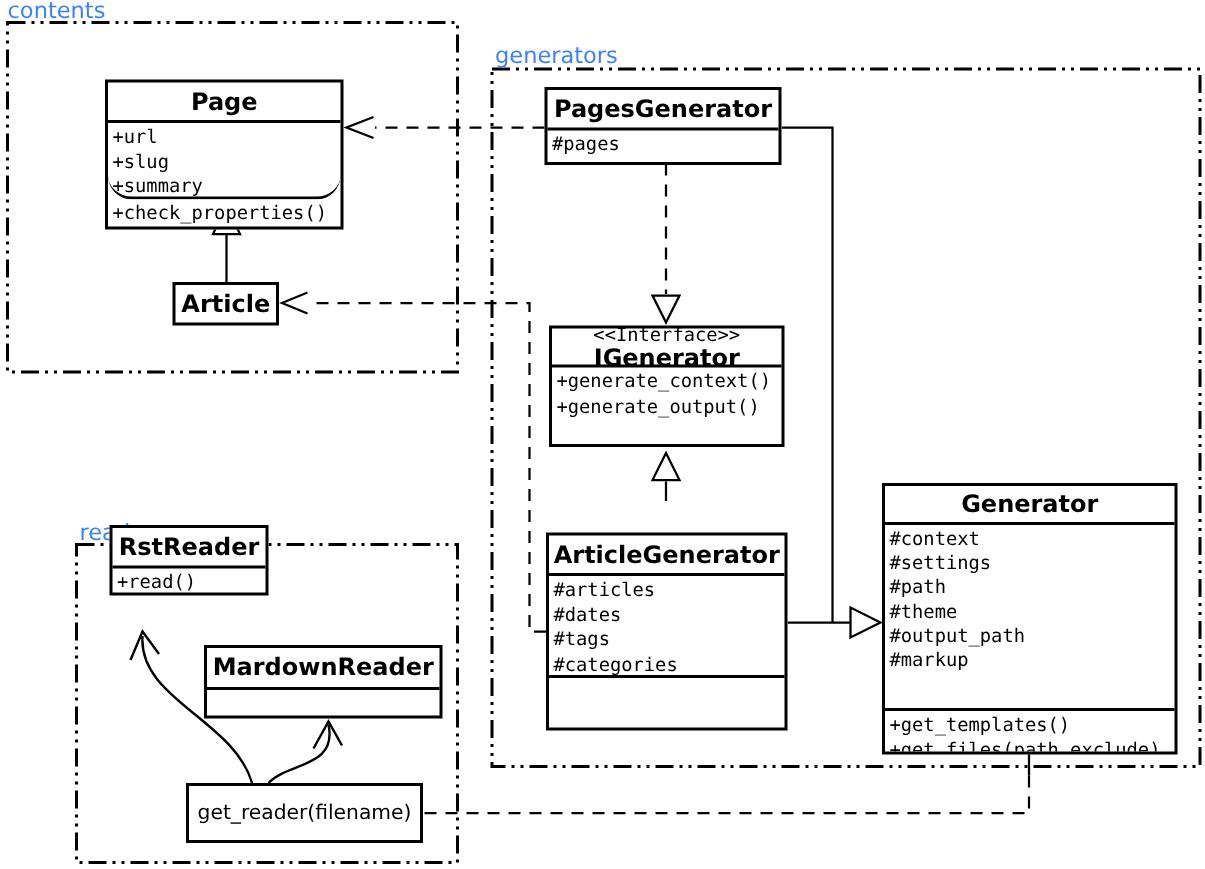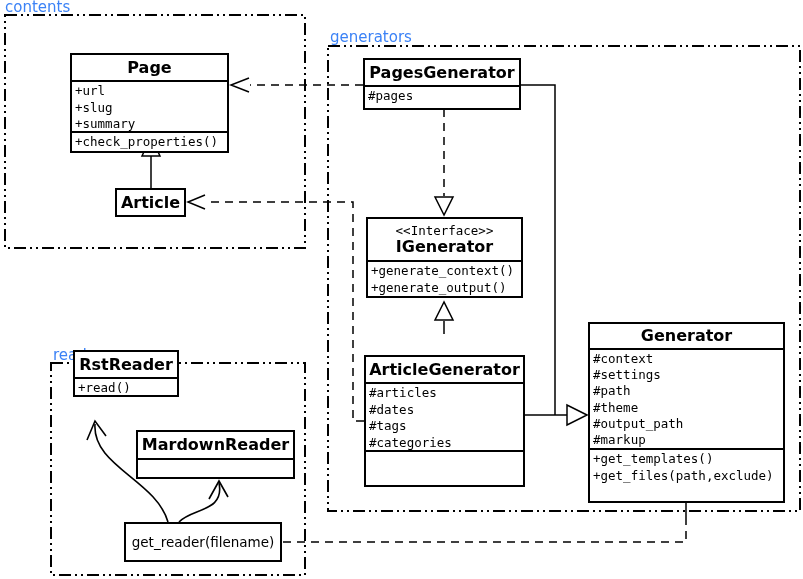--- a/index.html
+++ b/index.html
@@ -77,21 +77,21 @@
       <path d="M209,499 L219,481 L228,497" stroke-width="1.6"></path>
     </g>
   </svg>
 
   <div class="pkg-label" style="left:5px;top:0px;">contents</div>
   <div class="pkg-label" style="left:330px;top:30px;">generators</div>
   <div class="pkg-label" style="left:53px;top:348px;">readers</div>
 
   <div class="cls" style="left:70px;top:36px;width:159px;height:100px;margin-top:17px;">
     <div class="ct" style="height:27px;">Page</div>
-    <div class="cr bb" style="height:51px;">
+    <div class="cr bb" style="height:51px;border-radius:16px;">
       <div>+url</div>
       <div>+slug</div>
       <div>+summary</div>
     </div>
     <div class="cr grow">
       <div>+check_properties()</div>
     </div>
   </div>
 
   <div class="cls" style="left:115px;top:188px;width:71px;height:29px;">
@@ -99,21 +99,21 @@
   </div>
 
   <div class="cls" style="left:363px;top:58px;width:158px;height:52px;">
     <div class="ct" style="height:27px;">PagesGenerator</div>
     <div class="cr grow">
       <div>#pages</div>
     </div>
   </div>
 
   <div class="cls" style="left:366px;top:217px;width:157px;height:81px;">
-    <div class="ct" style="height:43px;">
+    <div class="ct" style="height:26px;">
       <div class="stereo">&lt;&lt;Interface&gt;&gt;</div>
       <div>IGenerator</div>
     </div>
     <div class="cr grow">
       <div>+generate_context()</div>
       <div>+generate_output()</div>
     </div>
   </div>
 
   <div class="cls" style="left:364px;top:355px;width:161px;height:132px;">
@@ -121,21 +121,21 @@
     <div class="cr bb" style="height:68px;">
       <div>#articles</div>
       <div>#dates</div>
       <div>#tags</div>
       <div>#categories</div>
     </div>
   </div>
 
   <div class="cls" style="left:588px;top:322px;width:197px;height:181px;">
     <div class="ct" style="height:26px;">Generator</div>
-    <div class="cr bb" style="height:100px;line-height:16.2px;">
+    <div class="cr bb" style="height:124px;line-height:16.2px;">
       <div>#context</div>
       <div>#settings</div>
       <div>#path</div>
       <div>#theme</div>
       <div>#output_path</div>
       <div>#markup</div>
     </div>
     <div class="cr grow">
       <div>+get_templates()</div>
       <div>+get_files(path,exclude)</div>

